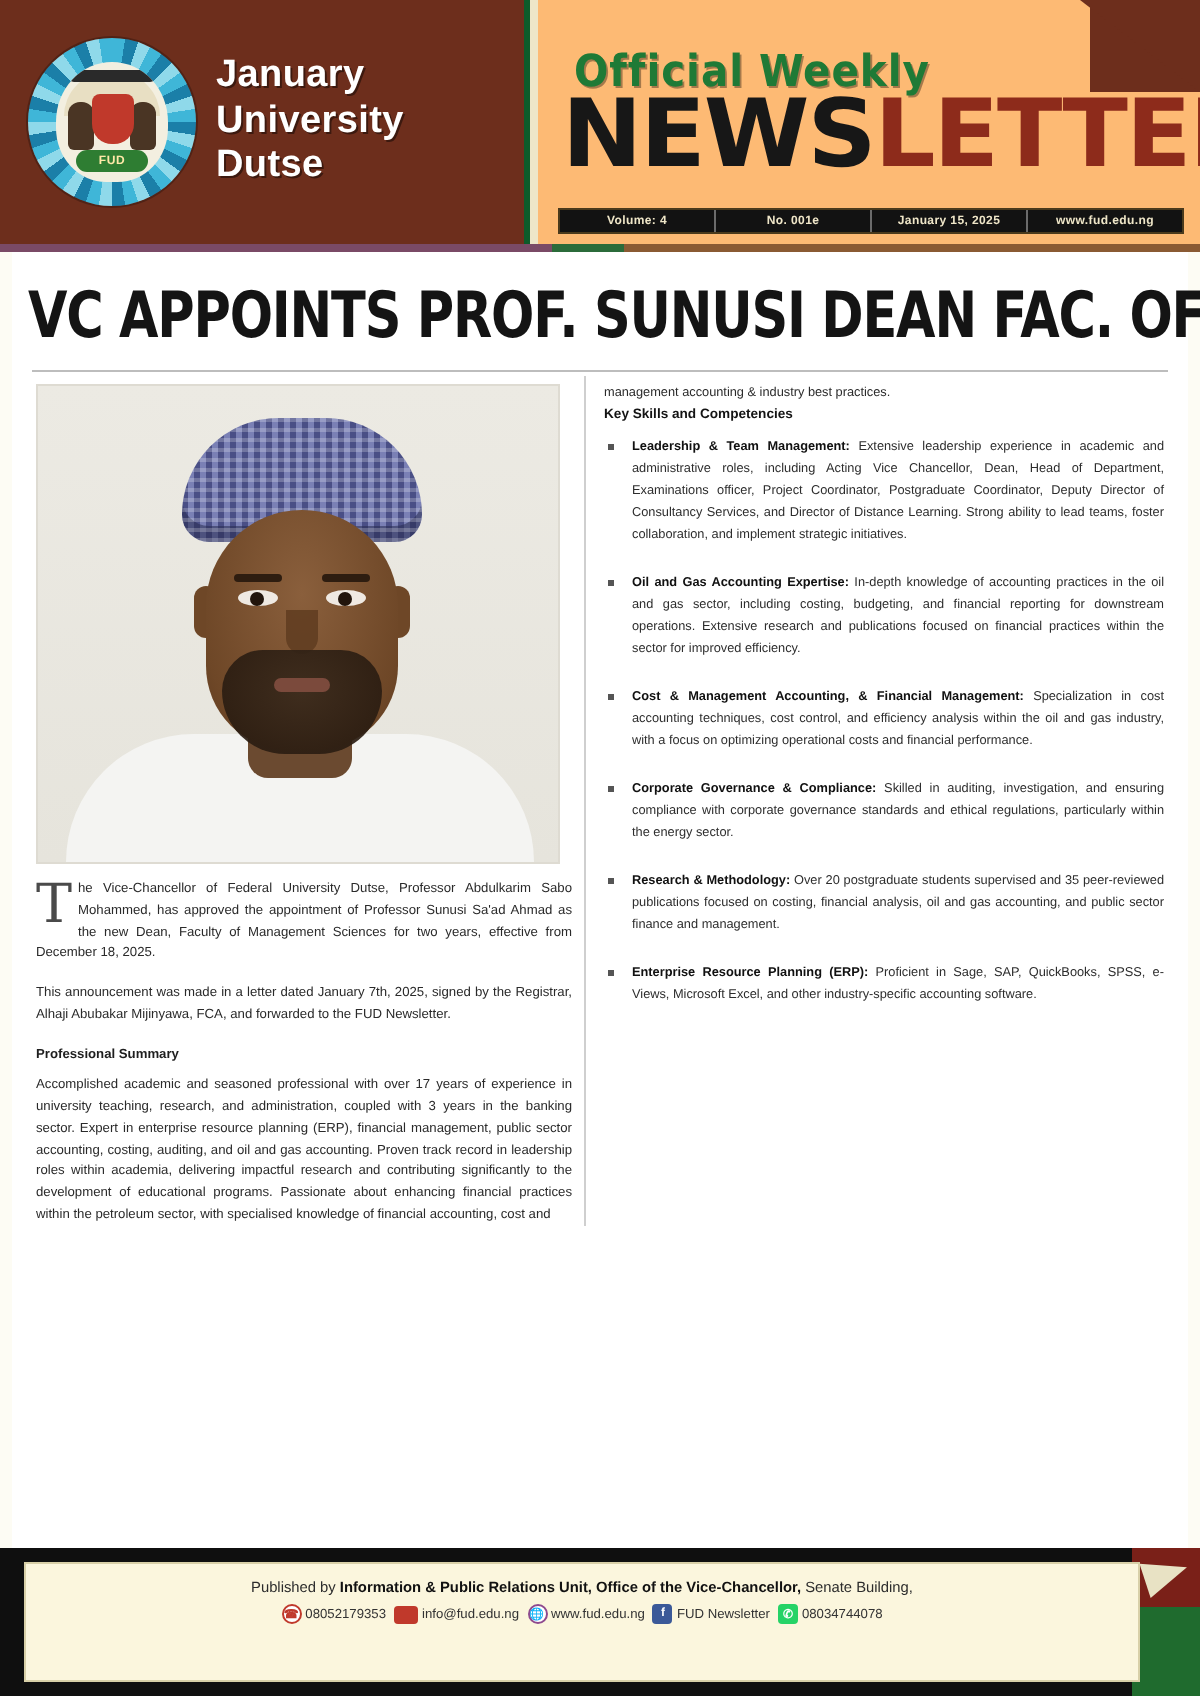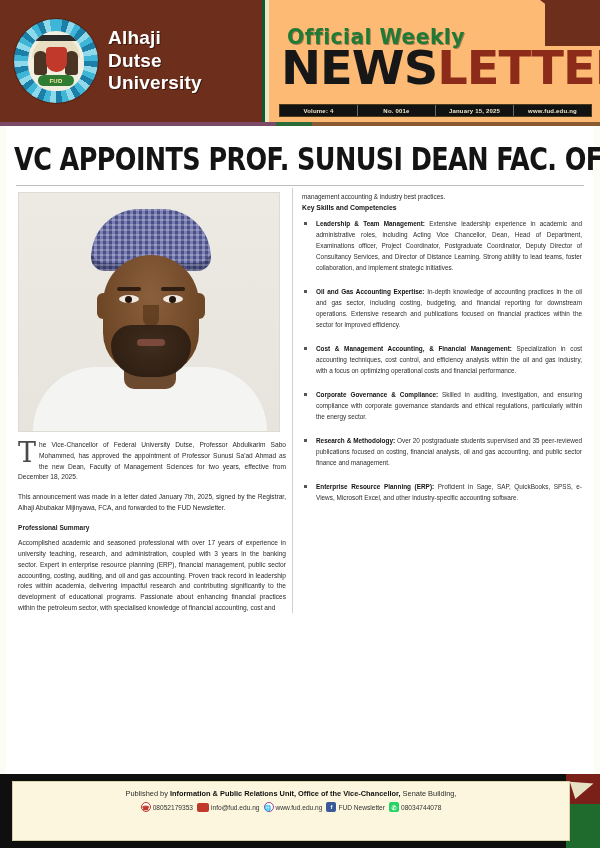--- a/index.html
+++ b/index.html
@@ -355,23 +355,23 @@
         <div class="crest">
           <div class="sky"></div>
           <div class="band"></div>
           <div class="fig-l"></div>
           <div class="fig-r"></div>
           <div class="shield"></div>
           <div class="scroll">FUD</div>
         </div>
       </div>
       <div class="uni-name">
-        <div>Alhaji</div>
+        <div>January</div>
+        <div>University</div>
         <div>Dutse</div>
-        <div>University</div>
       </div>
     </div>
 
     <div class="header-divider"></div>
 
     <div class="header-right">
       <div class="corner-block"></div>
       <div class="corner-wedge"></div>
       <div class="official-weekly">Official Weekly</div>
       <div class="newsletter-word"><span class="dark">NEW</span><span class="dark">S</span><span class="red">LETTER</span></div>

